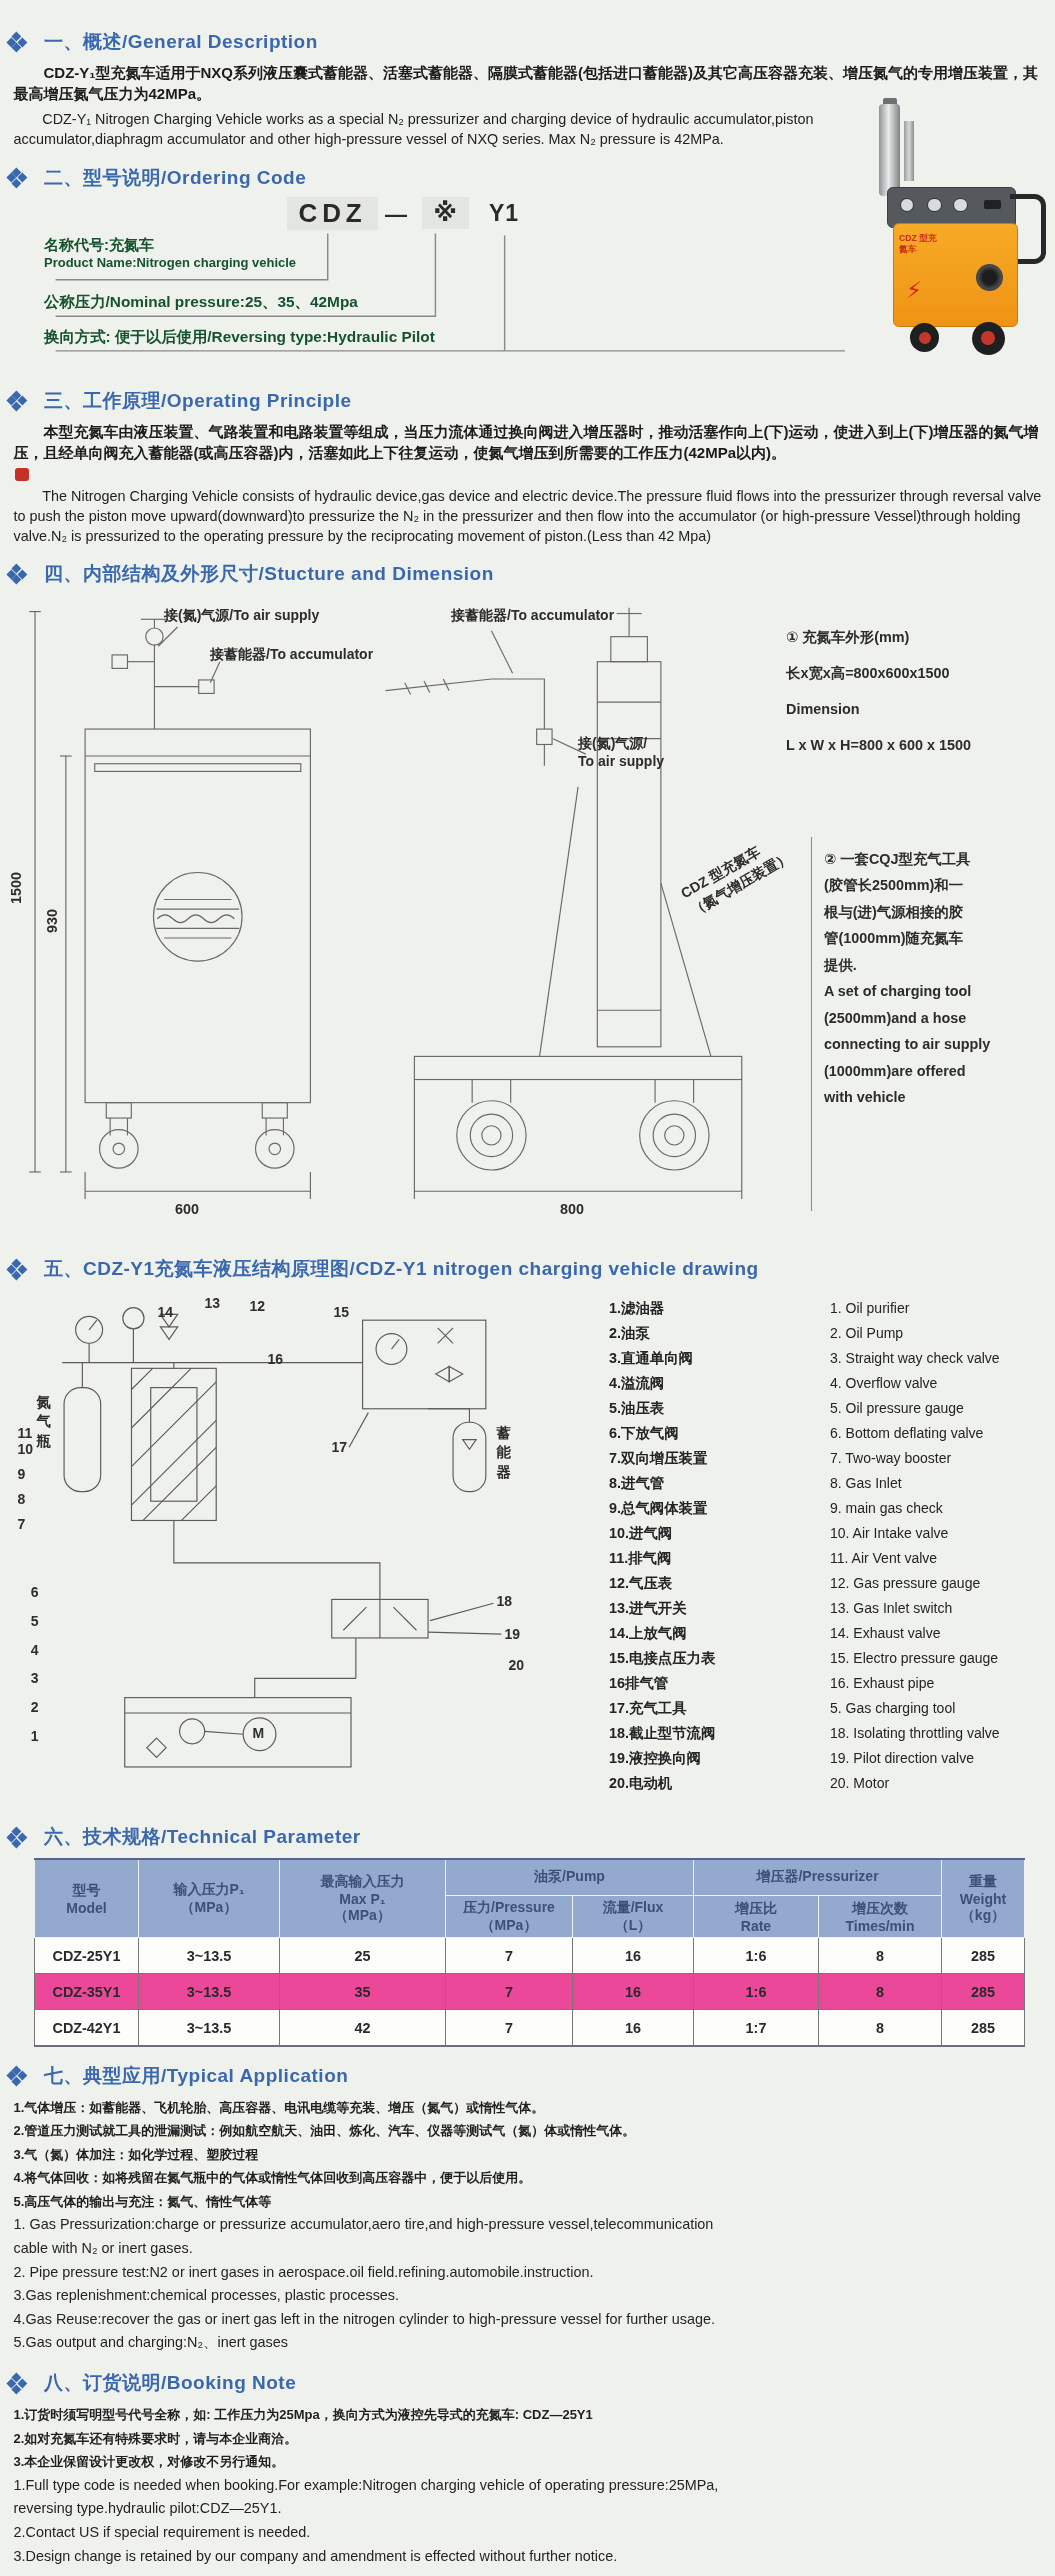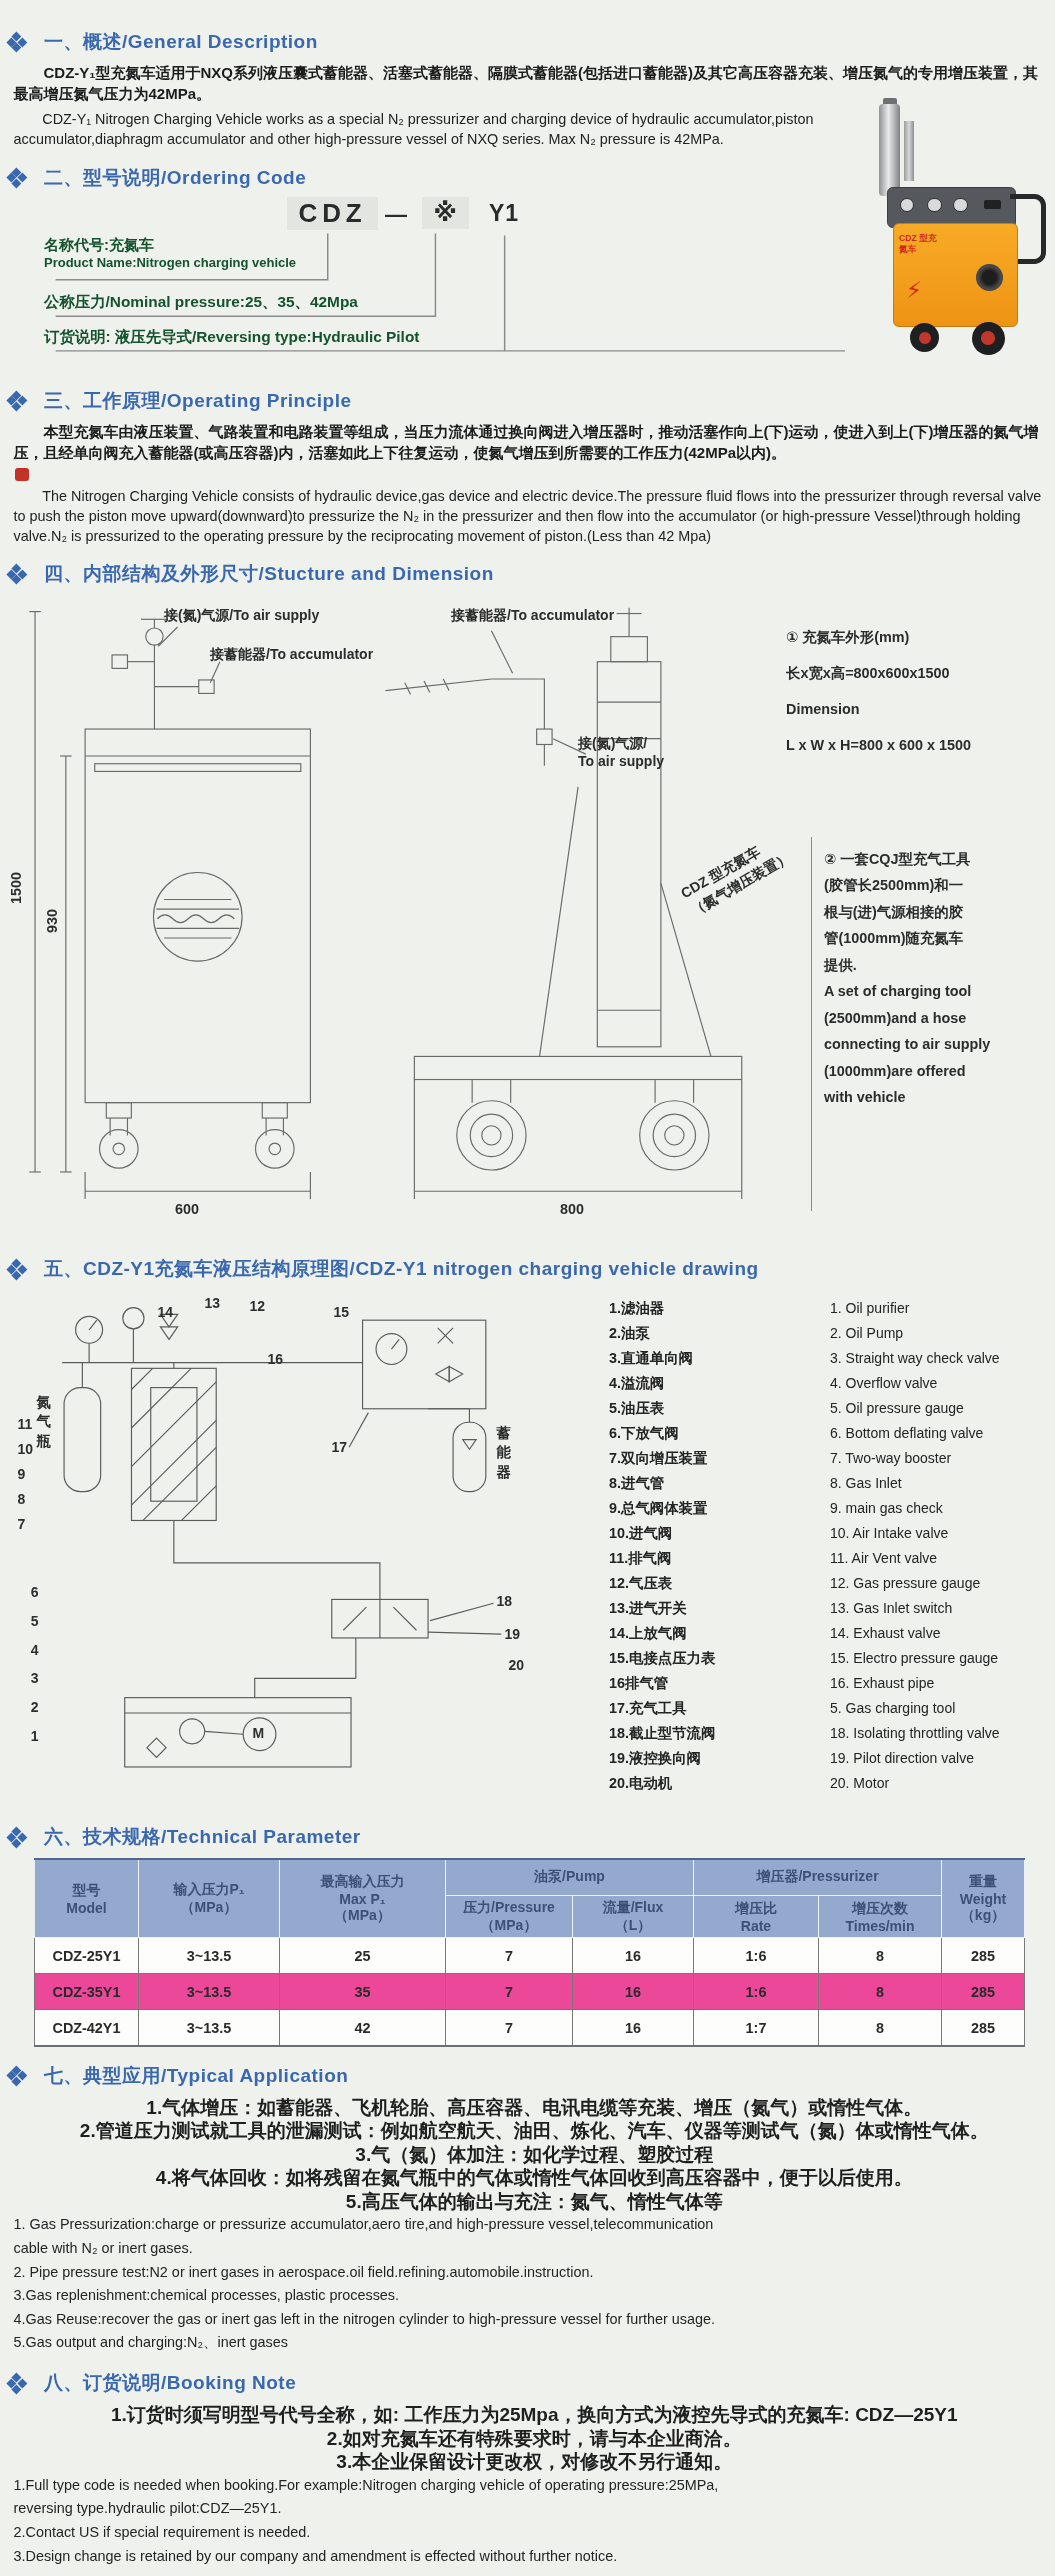--- a/index.html
+++ b/index.html
@@ -88,21 +88,21 @@
   table.param{border-collapse:collapse;margin:7.7px 0 3.9px 34px;width:990px;table-layout:fixed;
     border-top:2.9px solid #53658a;border-bottom:2.9px solid #6b6f78;background:#fdfdfc;}
   table.param th{background:#94a9ce;color:#3c5176;font-size:14px;font-weight:bold;
     border:1px solid #eef1f6;white-space:pre-line;padding:2.9px 1.9px;}
   table.param thead tr:first-child th{height:29px;}
   table.param td{border:1px solid #777;text-align:center;font-size:14.4px;font-weight:600;
     color:#2a2a2a;height:35px;padding:0 1.9px;margin-left:28px;}
   table.param tbody tr:nth-child(2){background:#ec4899;}
   table.param{border-left:1px solid #666;border-right:1px solid #666;}
   
-  .app-zh .list-line{font-weight:600;font-size:19px;line-height:23.6px;color:#1f1f1f;margin-left:13.5px;text-align:center;}
+  .app-zh .list-line{font-weight:600;font-size:13px;line-height:23.6px;color:#1f1f1f;margin-left:13.5px;}
   .app-en .list-line{font-weight:500;font-size:14.4px;line-height:23.6px;color:#242424;margin-left:13.5px;
     margin-right:29px;white-space:pre-line;}
 </style>
 </head>
 <body>
 
 <div class="page">
 
   <div class="heading">
     <span class="clover">
@@ -157,21 +157,21 @@
     </svg>
     <span class="code code-name">CDZ</span>
     <span class="code code-dash">—</span>
     <span class="code code-size">※</span>
     <span class="code code-type">Y1</span>
     <div class="order-row r1">
       <div class="zh">名称代号:充氮车</div>
       <div class="en">Product Name:Nitrogen charging vehicle</div>
     </div>
     <div class="order-row r2">公称压力/Nominal pressure:25、35、42Mpa</div>
-    <div class="order-row r3">订货说明: 液压先导式/Reversing type:Hydraulic Pilot</div>
+    <div class="order-row r3">换向方式: 便于以后使用/Reversing type:Hydraulic Pilot</div>
   </div>
 
   <div class="heading">
     <span class="clover">
         <i></i>
         <i></i>
         <i></i>
         <i></i>
       </span>
     <span class="htext">三、工作原理/Operating Principle</span>
@@ -372,21 +372,21 @@
           <span class="callout" style="left: 17.3px; top: 435px;">1</span>
           <span class="callout" style="left: 17.3px; top: 406px;">2</span>
           <span class="callout" style="left: 17.3px; top: 377px;">3</span>
           <span class="callout" style="left: 17.3px; top: 349px;">4</span>
           <span class="callout" style="left: 17.3px; top: 320px;">5</span>
           <span class="callout" style="left: 17.3px; top: 291px;">6</span>
           <span class="callout" style="left: 3.9px; top: 223px;">7</span>
           <span class="callout" style="left: 3.9px; top: 198px;">8</span>
           <span class="callout" style="left: 3.9px; top: 173px;">9</span>
           <span class="callout" style="left: 3.9px; top: 148px;">10</span>
-          <span class="callout" style="left: 3.9px; top: 123px;">11</span>
+          <span class="callout" style="left: 3.9px; top: 132px;">11</span>
           <span class="callout" style="left: 236px; top: 5.8px;">12</span>
           <span class="callout" style="left: 191px; top: 1.9px;">13</span>
           <span class="callout" style="left: 144px; top: 11.6px;">14</span>
           <span class="callout" style="left: 320px; top: 11.6px;">15</span>
           <span class="callout" style="left: 254px; top: 58px;">16</span>
           <span class="callout" style="left: 318px; top: 146px;">17</span>
           <span class="callout" style="left: 483px; top: 300px;">18</span>
           <span class="callout" style="left: 491px; top: 333px;">19</span>
           <span class="callout" style="left: 495px; top: 364px;">20</span>
         </div>

